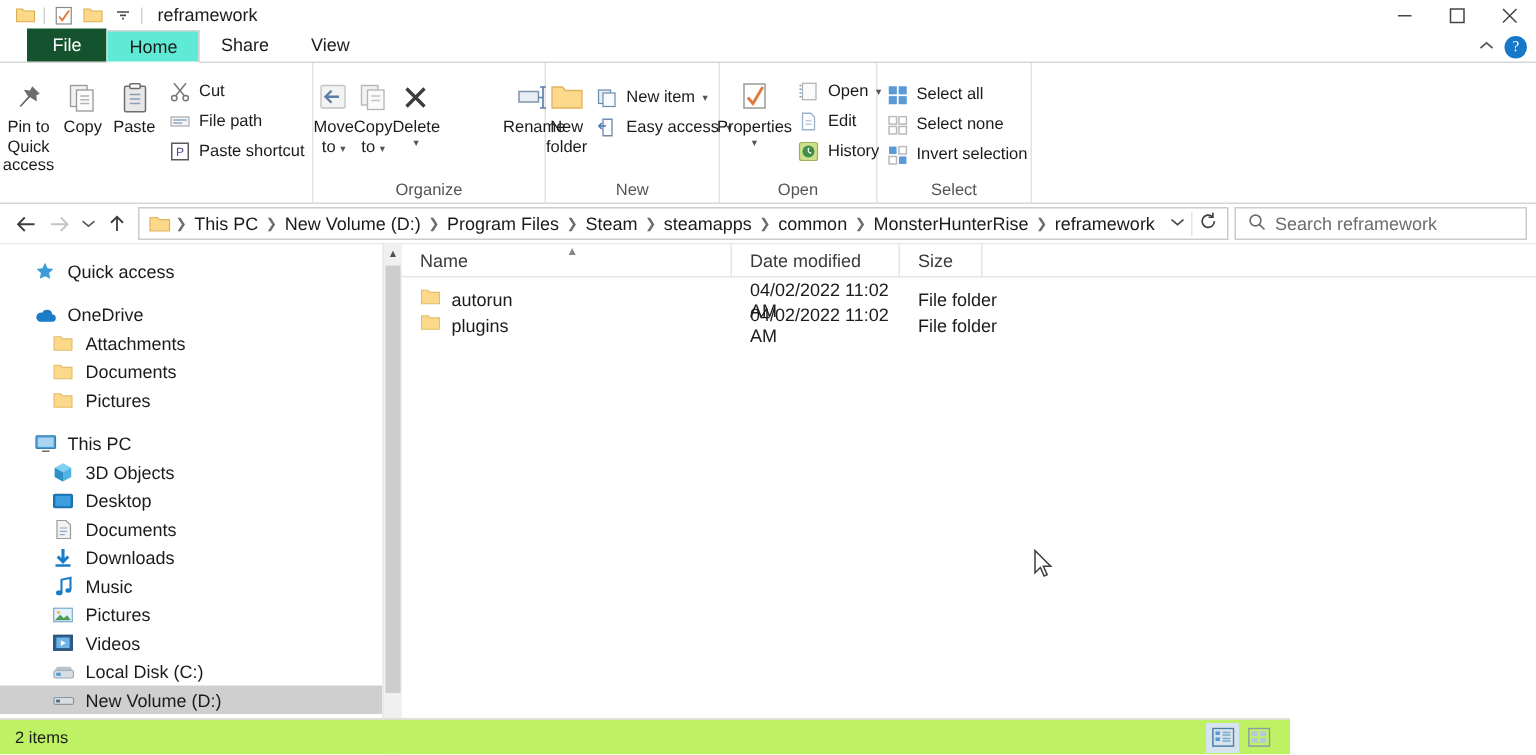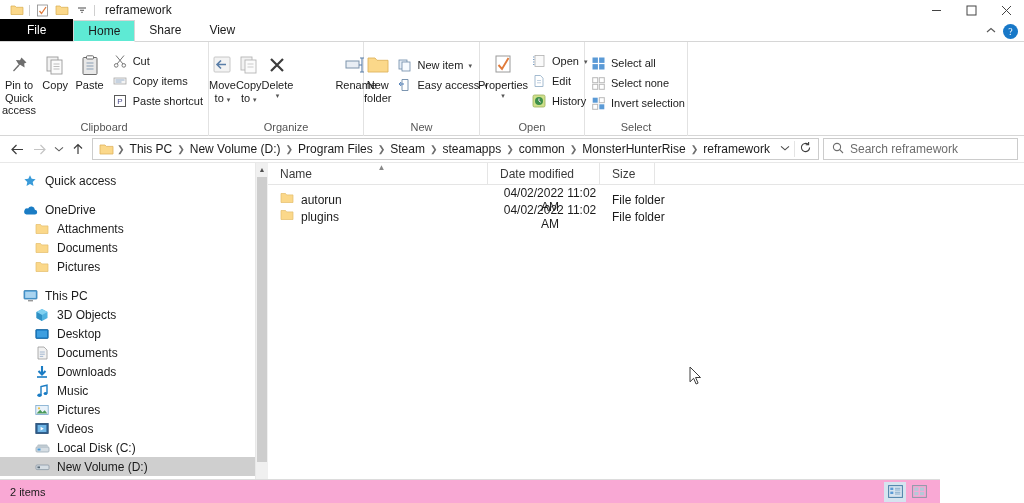--- a/index.html
+++ b/index.html
@@ -34,21 +34,21 @@
 
   
   .tabstrip {
     height: 22px; display: flex; align-items: flex-end; position: relative;
     background: #ffffff; border-bottom: 1px solid #d6d6d6;
   }
   .tab {
     height: 22px; padding: 0 14px; display: flex; align-items: center;
     font-size: 12px; color: #1b1b1b; position: relative;
   }
-  .tab.file { background: #000000; color: #ffffff; padding: 0 27px; font-size: 12px; }
+  .tab.file { background: #14532d; color: #ffffff; padding: 0 17px; font-size: 12px; margin-left: 18px; }
   .tab.active {
     background: #5eead4; border: 1px solid #d6d6d6; border-bottom: 1px solid #ffffff;
     margin-bottom: -1px; z-index: 2;
   }
   .tabstrip-right {
     position: absolute; right: 2px; top: 0; height: 22px;
     display: flex; align-items: center; gap: 6px; padding-right: 4px;
   }
   .help-circle {
     width: 15px; height: 15px; border-radius: 50%; background: #1878c8;
@@ -150,22 +150,22 @@
   .col .sortmark {
     position: absolute; left: 50%; top: 0px; font-size: 8px; color: #888;
   }
   .row {
     height: 17px; display: flex; align-items: center; font-size: 12px; color: #1b1b1b;
   }
   .cell { display: flex; align-items: center; gap: 7px; padding-left: 12px; }
 
   
   .statusbar {
-    position: absolute; left: 0; bottom: 0; width: 940px; height: 24px;
-    background: #f9a8d4; border-top: 1px solid #dcdcdc;
+    position: absolute; left: 0; bottom: 0; width: 860px; height: 24px;
+    background: #bef264; border-top: 1px solid #dcdcdc;
     display: flex; align-items: center; padding: 0 10px;
     font-size: 11px; color: #1b1b1b;
   }
   .status-right { margin-left: auto; display: flex; align-items: center; gap: 2px; }
   .viewbtn {
     width: 22px; height: 20px; display: flex; align-items: center; justify-content: center;
   }
   .viewbtn.active { background: #d6e4ef; }
 
   .cursor { position: absolute; left: 421px; top: 203px; pointer-events: none; }
@@ -280,34 +280,33 @@
             </span>
             <span>Cut</span>
           </div>
           <div class="small-btn">
             <span class="sicon">
               <svg width="14" height="14" viewBox="0 0 14 14">
                   <rect x="1" y="4" width="12" height="6" fill="#f4f4f4" stroke="#a8a8a8" stroke-width="0.8"></rect>
                   <path d="M2.5 6h9M2.5 8h6" stroke="#8fa8c6" stroke-width="0.9"></path>
                 </svg>
             </span>
-            <span>Copy items</span>
+            <span>File path</span>
           </div>
           <div class="small-btn">
             <span class="sicon">
               <svg width="14" height="14" viewBox="0 0 14 14">
                   <rect x="1.5" y="1.5" width="11" height="11" fill="#fff" stroke="#5a5a5a" stroke-width="1"></rect>
                   <text x="7" y="10" font-size="8" text-anchor="middle" fill="#4a4a8a" font-family="Liberation Sans">P</text>
                 </svg>
             </span>
             <span>Paste shortcut</span>
           </div>
         </div>
       </div>
-      <div class="rgroup-label">Clipboard</div>
     </div>
 
     <div class="rgroup" style="width:155px;">
       <div class="rgroup-body">
         <div class="big-btn" style="width:38px;">
           <div class="bicon">
             <svg width="22" height="22" viewBox="0 0 22 22">
                 <rect x="3" y="3" width="16" height="15" rx="1" fill="#f3f3f3" stroke="#c2c2c2" stroke-width="0.9"></rect>
                 <path d="M15 10.5H7M10 6.5l-4 4 4 4" stroke="#5a7ea8" stroke-width="1.6" fill="none"></path>
               </svg>
@@ -714,21 +713,21 @@
           <span>Name</span>
         </div>
         <div class="col" style="width:112px;">
           <span>Date modified</span>
         </div>
         <div class="col" style="width:55px;">
           <span>Size</span>
         </div>
       </div>
 
-      <div style="padding-top:6px;text-align:center;">
+      <div style="padding-top:6px;">
         <div class="row">
           <div class="cell" style="width:220px;">
             <span>
               <svg width="14" height="12" viewBox="0 0 14 12">
                   <path d="M1 1.5h4.5l1.2 1.4H13V10.5H1z" fill="#fbd88a" stroke="#e4bd6a" stroke-width="0.7"></path>
                 </svg>
             </span>
             <span>autorun</span>
           </div>
           <div class="cell" style="width:112px;">04/02/2022 11:02 AM</div>

